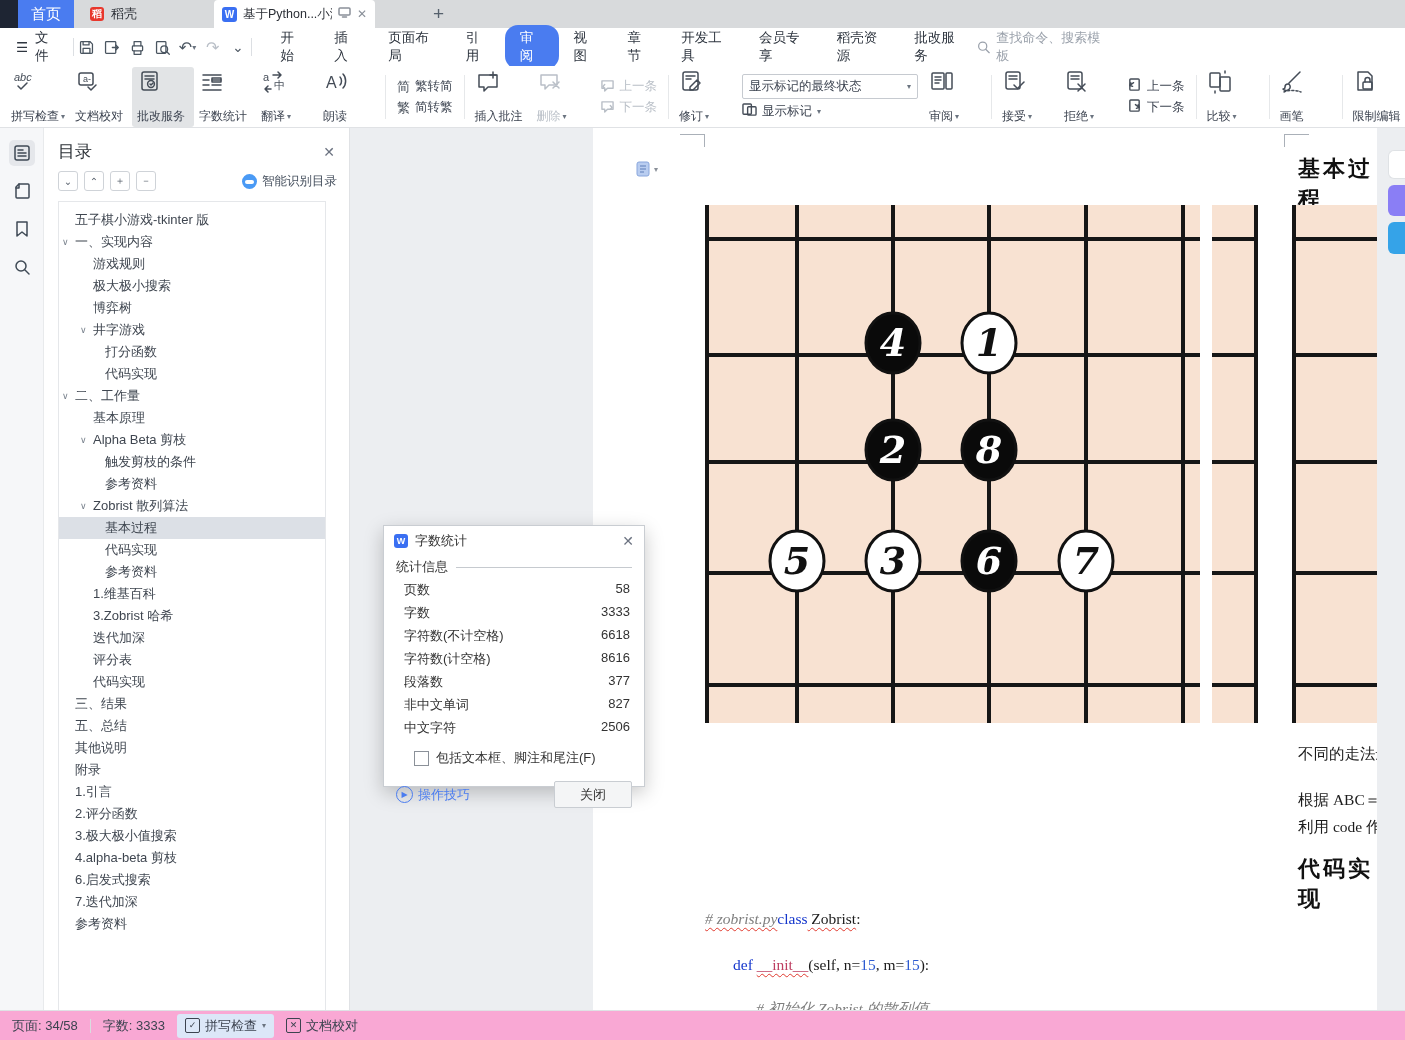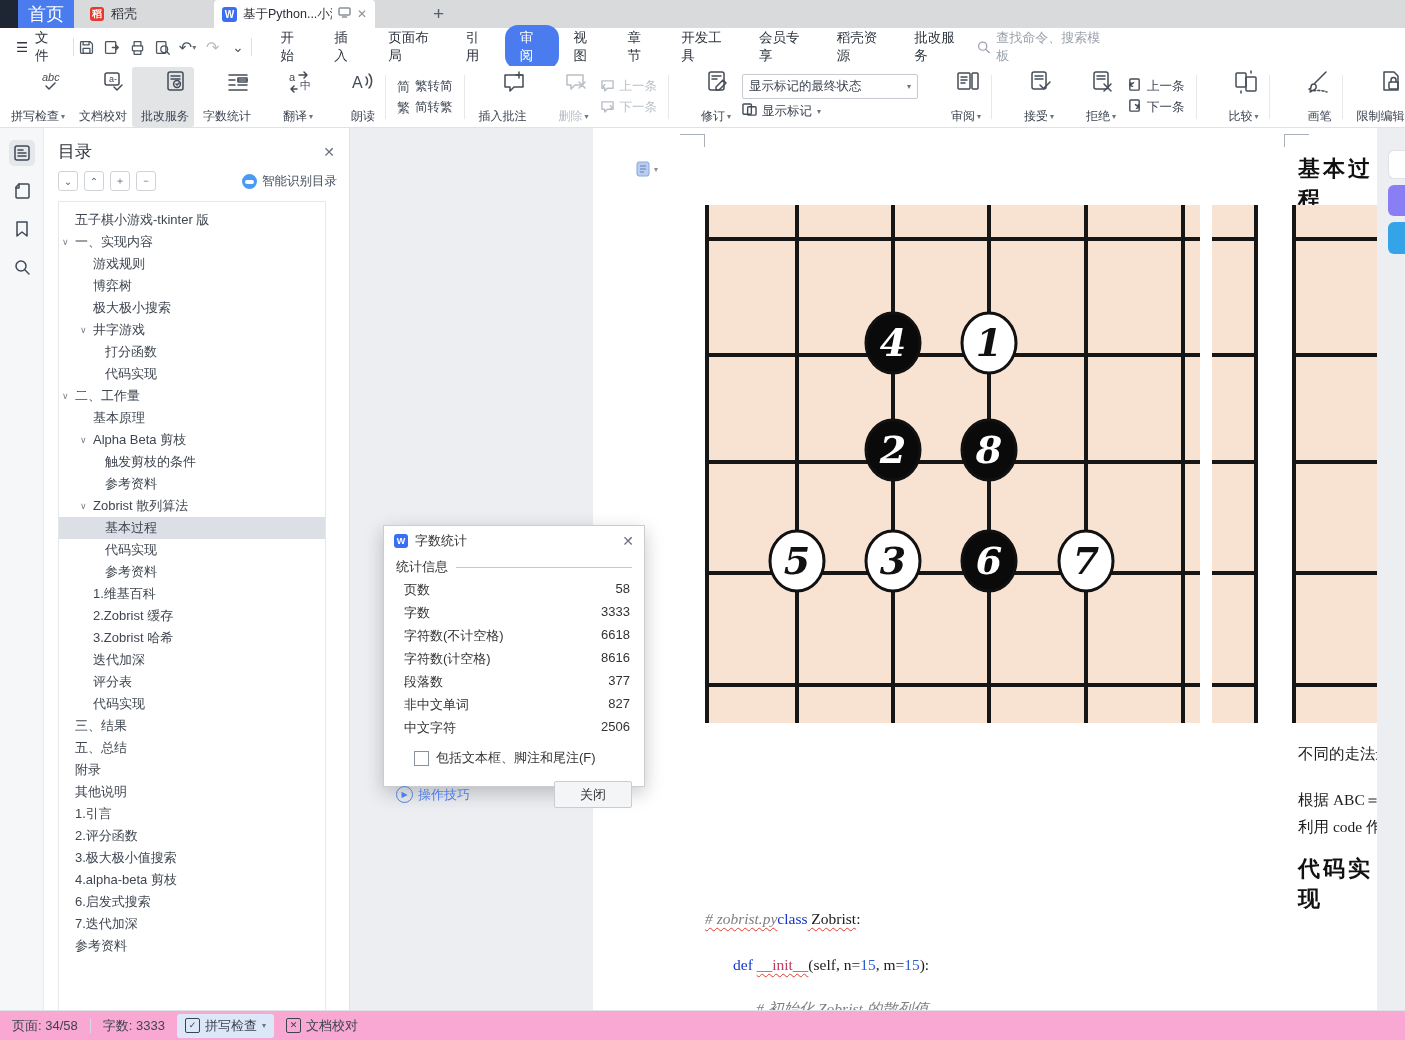--- a/index.html
+++ b/index.html
@@ -3,21 +3,21 @@
 <meta charset="utf-8">
 <style>
   html,body{margin:0;padding:0;}
   body{width:1405px;height:1040px;position:relative;overflow:hidden;
        font-family:"Liberation Sans","DejaVu Sans",sans-serif;background:#eceef1;
        -webkit-font-smoothing:antialiased;}
   .abs{position:absolute;}
   
   #tabbar{left:0;top:0;width:1405px;height:28px;background:#d8dadc;display:flex;align-items:stretch;}
   #corner{width:18px;background:#1e2533;}
-  .tab-home{width:56px;background:#4a7cf0;color:#fff;font-size:18px;display:flex;align-items:center;justify-content:center;}
+  .tab-home{width:56px;background:#4a7cf0;color:#fff;font-size:15px;display:flex;align-items:center;justify-content:center;}
   .tab-store{width:110px;display:flex;align-items:center;gap:7px;padding-left:16px;color:#2b2f36;font-size:13px;}
   .store-ico{width:14px;height:14px;border-radius:3px;background:#e8372c;color:#fff;font-size:10px;display:flex;align-items:center;justify-content:center;font-weight:bold;}
   .tab-doc{width:145px;background:#fff;display:flex;align-items:center;gap:6px;padding:0 8px;font-size:12.5px;color:#2b2f36;border-radius:4px 4px 0 0;margin-left:14px;}
   .wico{width:15px;height:15px;border-radius:3px;background:#3a6ff2;color:#fff;font-size:10px;font-weight:bold;display:flex;align-items:center;justify-content:center;flex:none;}
   .tab-doc .ttl{white-space:nowrap;overflow:hidden;}
   .tbico{color:#8a9099;font-size:12px;flex:none;}
   .tab-plus{margin-left:58px;color:#55606c;font-size:19px;display:flex;align-items:center;}
   
   #menubar{left:0;top:28px;width:1405px;height:38px;background:#fff;display:flex;align-items:center;font-size:13.5px;color:#2f3640;}
   .mfile{display:flex;align-items:center;gap:7px;padding:0 14px 0 16px;}
@@ -26,21 +26,21 @@
   .qico svg{display:block;}
   .caret{font-size:8px;color:#6b7480;}
   #menutabs{display:flex;align-items:center;margin-left:14px;gap:0;}
   .mtab{padding:4px 15px;border-radius:13px;cursor:default;}
   .mtab.active{background:#4a7cf0;color:#fff;}
   .msearch{margin-left:auto;margin-right:300px;display:flex;align-items:center;gap:6px;color:#9aa1ab;font-size:13px;}
   
   #ribbon{left:0;top:66px;width:1405px;height:62px;background:#fff;border-bottom:1px solid #e0e2e5;display:flex;align-items:center;padding-left:6px;box-sizing:border-box;}
   .rgroup{display:flex;align-items:center;height:56px;}
   .vsep{width:1px;height:44px;background:#e6e8ea;margin:0 5px;flex:none;}
-  .rbtn{display:flex;flex-direction:column;align-items:flex-end;justify-content:center;min-width:52px;padding:2px 5px;gap:12px;border-radius:3px;color:#444c57;}
+  .rbtn{display:flex;flex-direction:column;align-items:flex-start;justify-content:center;min-width:52px;padding:2px 5px;gap:12px;border-radius:3px;color:#444c57;}
   .rbtn .ric{height:27px;display:flex;align-items:center;justify-content:center;}
   .rbtn .rlb{font-size:12px;white-space:nowrap;display:flex;align-items:center;gap:2px;color:#3c4350;}
   .rbtn.sel{background:#e2e4e6;}
   .rbtn.dis,.rbtn.dis .rlb{color:#b9bfc7;}
   .rcol{display:flex;flex-direction:column;justify-content:center;gap:4px;padding:0 6px;}
   .rsm{display:flex;align-items:center;gap:5px;font-size:12.5px;color:#3c4350;white-space:nowrap;}
   .rsm.dis{color:#b9bfc7;}
   .rsm .chico{font-size:13px;color:#444c57;line-height:1;}
   .rsel{width:162px;height:23px;border:1px solid #c6cad0;border-radius:2px;display:flex;align-items:center;font-size:12.5px;color:#3c4350;padding:0 6px;justify-content:space-between;background:#fff;}
   svg.lic{stroke:currentColor;fill:none;stroke-width:1.5;stroke-linecap:round;stroke-linejoin:round;}
@@ -549,44 +549,43 @@
     <span class="tbtn">－</span>
     <span class="smart">
       <span class="smart-ico"></span>
       <span>智能识别目录</span>
     </span>
   </div>
   <div id="tree">
       <div class="ti" style="padding-left: 16px;"><span>五子棋小游戏-tkinter 版</span></div>
       <div class="ti" style="padding-left: 16px;"><span class="arr" style="left: 3px;">∨</span><span>一、实现内容</span></div>
       <div class="ti" style="padding-left: 34px;"><span>游戏规则</span></div>
+      <div class="ti" style="padding-left: 34px;"><span>极大极小搜索</span></div>
       <div class="ti" style="padding-left: 34px;"><span>博弈树</span></div>
-      <div class="ti" style="padding-left: 34px;"><span>极大极小搜索</span></div>
       <div class="ti" style="padding-left: 34px;"><span class="arr" style="left: 21px;">∨</span><span>井字游戏</span></div>
       <div class="ti" style="padding-left: 46px;"><span>打分函数</span></div>
       <div class="ti" style="padding-left: 46px;"><span>代码实现</span></div>
       <div class="ti" style="padding-left: 16px;"><span class="arr" style="left: 3px;">∨</span><span>二、工作量</span></div>
       <div class="ti" style="padding-left: 34px;"><span>基本原理</span></div>
       <div class="ti" style="padding-left: 34px;"><span class="arr" style="left: 21px;">∨</span><span>Alpha Beta 剪枝</span></div>
       <div class="ti" style="padding-left: 46px;"><span>触发剪枝的条件</span></div>
       <div class="ti" style="padding-left: 46px;"><span>参考资料</span></div>
       <div class="ti" style="padding-left: 34px;"><span class="arr" style="left: 21px;">∨</span><span>Zobrist 散列算法</span></div>
       <div class="ti sel" style="padding-left: 46px;"><span>基本过程</span></div>
       <div class="ti" style="padding-left: 46px;"><span>代码实现</span></div>
       <div class="ti" style="padding-left: 46px;"><span>参考资料</span></div>
       <div class="ti" style="padding-left: 34px;"><span>1.维基百科</span></div>
-      <div class="ti" style="padding-left: 34px;"><span>2.Zobrist 缓存</span></div>
       <div class="ti" style="padding-left: 34px;"><span>3.Zobrist 哈希</span></div>
       <div class="ti" style="padding-left: 34px;"><span>迭代加深</span></div>
       <div class="ti" style="padding-left: 34px;"><span>评分表</span></div>
       <div class="ti" style="padding-left: 34px;"><span>代码实现</span></div>
       <div class="ti" style="padding-left: 16px;"><span>三、结果</span></div>
       <div class="ti" style="padding-left: 16px;"><span>五、总结</span></div>
+      <div class="ti" style="padding-left: 16px;"><span>其他说明</span></div>
       <div class="ti" style="padding-left: 16px;"><span>附录</span></div>
-      <div class="ti" style="padding-left: 16px;"><span>其他说明</span></div>
       <div class="ti" style="padding-left: 16px;"><span>1.引言</span></div>
       <div class="ti" style="padding-left: 16px;"><span>2.评分函数</span></div>
       <div class="ti" style="padding-left: 16px;"><span>3.极大极小值搜索</span></div>
       <div class="ti" style="padding-left: 16px;"><span>4.alpha-beta 剪枝</span></div>
       <div class="ti" style="padding-left: 16px;"><span>6.启发式搜索</span></div>
       <div class="ti" style="padding-left: 16px;"><span>7.迭代加深</span></div>
       <div class="ti" style="padding-left: 16px;"><span>参考资料</span></div>
     </div>
 </div>
 

